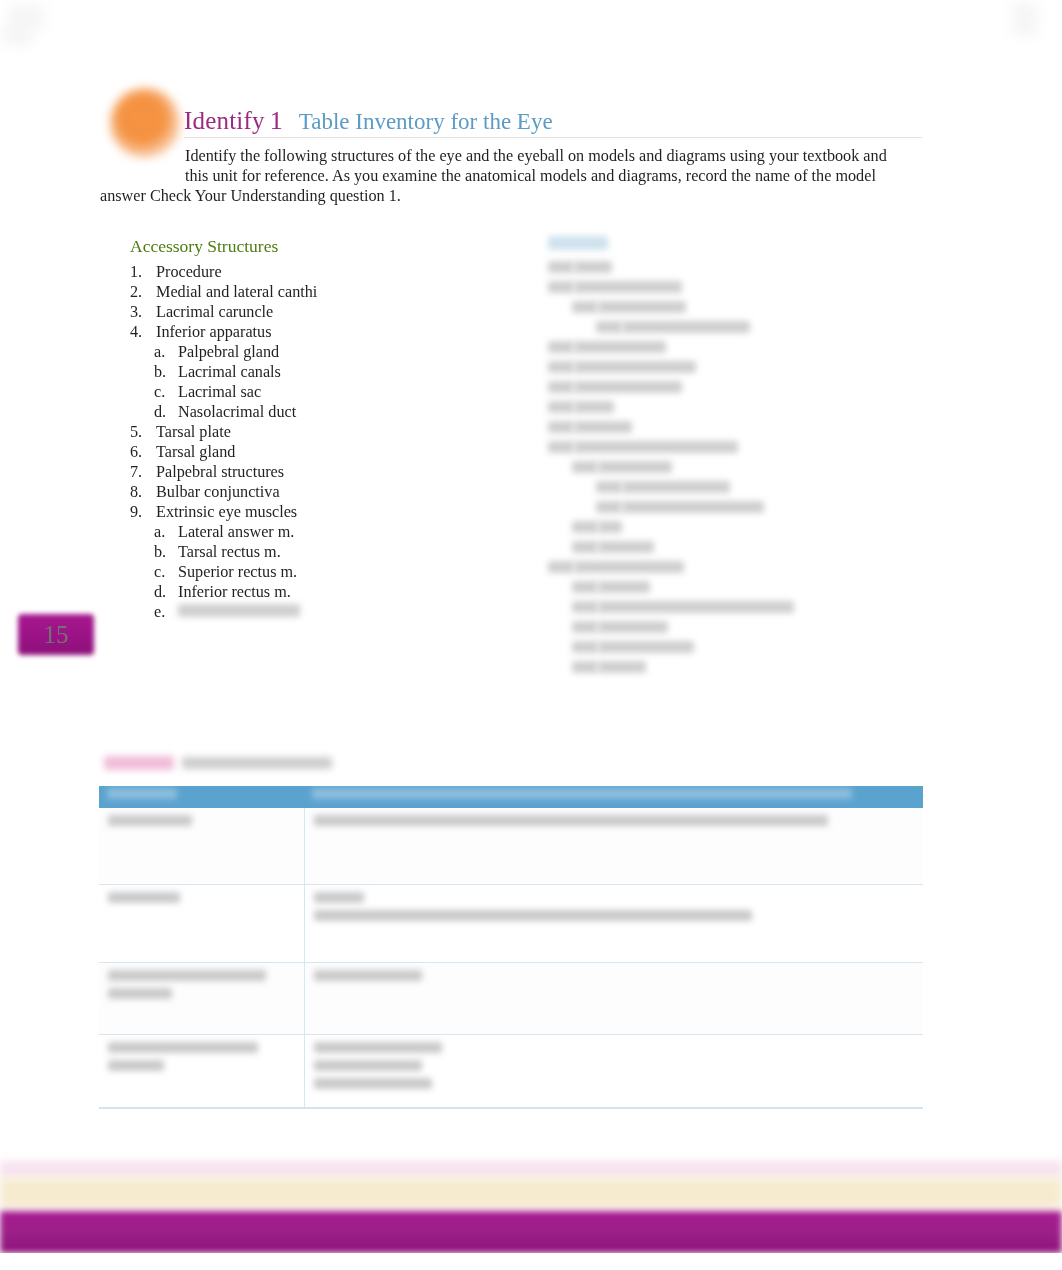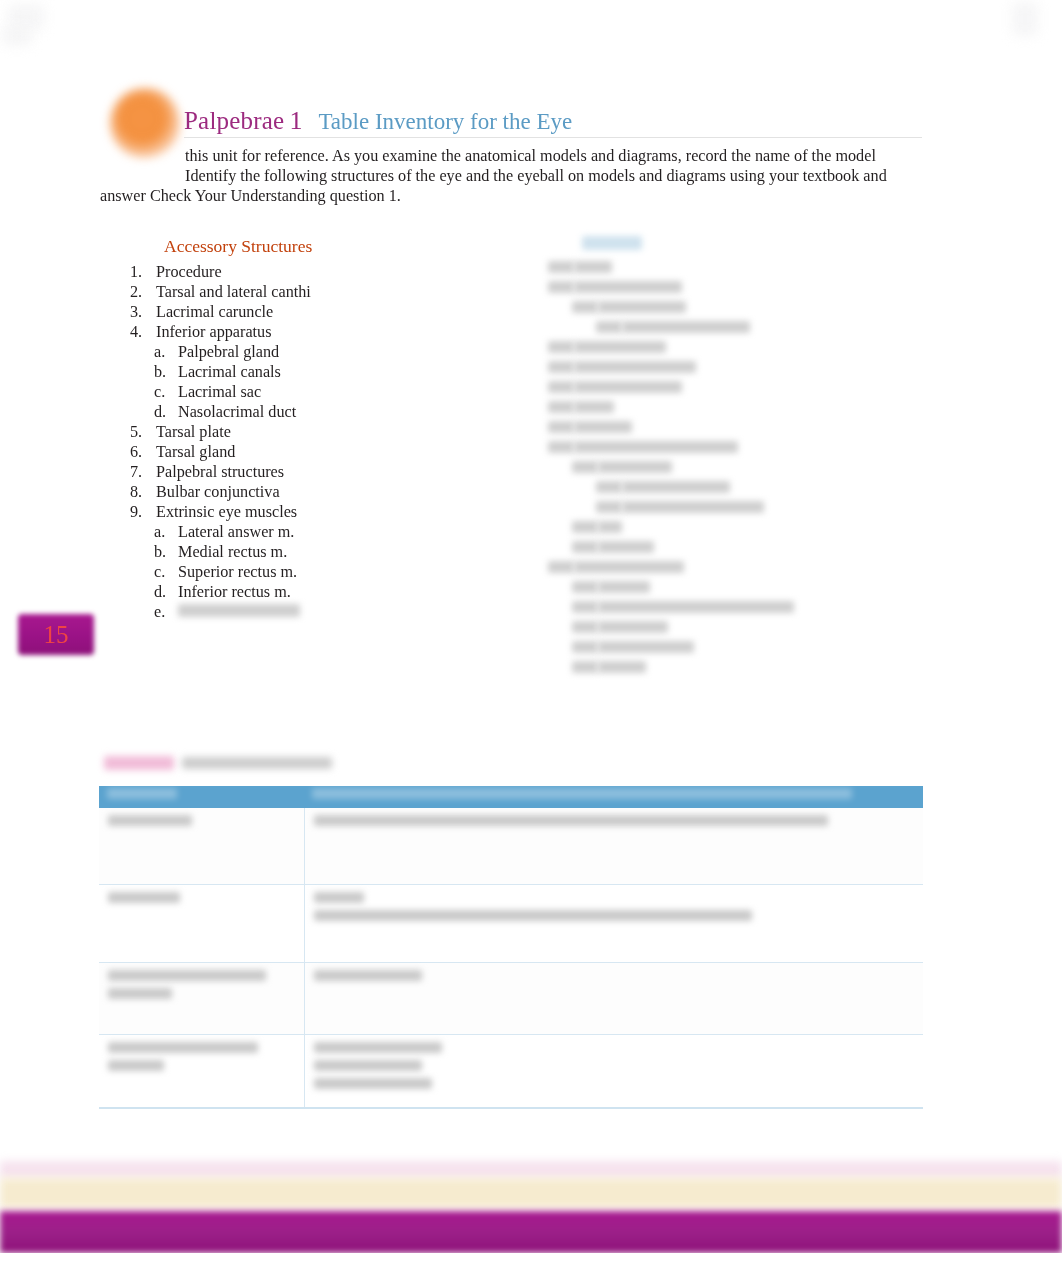--- a/index.html
+++ b/index.html
@@ -94,23 +94,22 @@
   .list-column {
     position: absolute;
     font-size: 16.2px;
     line-height: 20px;
   }
   #accessory-column { left: 130px; top: 236px; width: 350px; }
   #eyeball-column   { left: 548px; top: 236px; width: 370px; }
 
   .column-heading {
     font-size: 17.5px;
-    color: #c2410c;
+    color: #4d7c0f;
     margin-bottom: 6px;
-    margin-left: 34px;
   }
   .struct-list { list-style: none; margin: 0; padding: 0; }
   .struct-item {
     display: flex;
     align-items: baseline;
     margin-bottom: 0;
     height: 20px;
   }
   .struct-marker {
     width: 26px;
@@ -165,21 +164,21 @@
   }
   #page-tab-number {
     position: absolute;
     left: 18px;
     top: 614px;
     width: 76px;
     height: 41px;
     display: flex;
     align-items: center;
     justify-content: center;
-    color: #ef4444;
+    color: #737373;
     font-size: 25px;
     filter: blur(.5px);
   }
 
   
   #table-caption {
     position: absolute;
     left: 104px;
     top: 756px;
     display: flex;
@@ -270,40 +269,40 @@
 </head>
 <body>
 
 <div class="corner-artifact" id="artifact-tl-1"></div>
 <div class="corner-artifact" id="artifact-tl-2"></div>
 <div class="corner-artifact" id="artifact-tr"></div>
 
 <div id="procedure-blob"></div>
 
 <div id="procedure-header">
-  <span id="procedure-label">Palpebrae</span><span id="procedure-number">1</span><span id="procedure-title">Table Inventory for the Eye</span>
+  <span id="procedure-label">Identify</span><span id="procedure-number">1</span><span id="procedure-title">Table Inventory for the Eye</span>
 </div>
 <div id="header-rule"></div>
 
 <div id="intro-block">
+  <div id="intro-line-1">Identify the following structures of the eye and the eyeball on models and diagrams using your textbook and</div>
   <div id="intro-line-2">this unit for reference. As you examine the anatomical models and diagrams, record the name of the model</div>
-  <div id="intro-line-1">Identify the following structures of the eye and the eyeball on models and diagrams using your textbook and</div>
   <div id="intro-line-4">answer Check Your Understanding question 1.</div>
 </div>
 
 <div class="list-column" id="accessory-column">
   <div class="column-heading">Accessory Structures</div>
   <ul class="struct-list" id="accessory-list">
       <li class="struct-item level-1">
         <span class="struct-marker">1.</span>
         <span class="struct-text">Procedure</span>
       </li>
       <li class="struct-item level-1">
         <span class="struct-marker">2.</span>
-        <span class="struct-text">Tarsal and lateral canthi</span>
+        <span class="struct-text">Medial and lateral canthi</span>
       </li>
       <li class="struct-item level-1">
         <span class="struct-marker">3.</span>
         <span class="struct-text">Lacrimal caruncle</span>
       </li>
       <li class="struct-item level-1">
         <span class="struct-marker">4.</span>
         <span class="struct-text">Inferior apparatus</span>
       </li>
       <li class="struct-item level-2">
@@ -341,21 +340,21 @@
       <li class="struct-item level-1">
         <span class="struct-marker">9.</span>
         <span class="struct-text">Extrinsic eye muscles</span>
       </li>
       <li class="struct-item level-2">
         <span class="struct-marker">a.</span>
         <span class="struct-text">Lateral answer m.</span>
       </li>
       <li class="struct-item level-2">
         <span class="struct-marker">b.</span>
-        <span class="struct-text">Medial rectus m.</span>
+        <span class="struct-text">Tarsal rectus m.</span>
       </li>
       <li class="struct-item level-2">
         <span class="struct-marker">c.</span>
         <span class="struct-text">Superior rectus m.</span>
       </li>
       <li class="struct-item level-2">
         <span class="struct-marker">d.</span>
         <span class="struct-text">Inferior rectus m.</span>
       </li>
       <li class="struct-item level-2">

